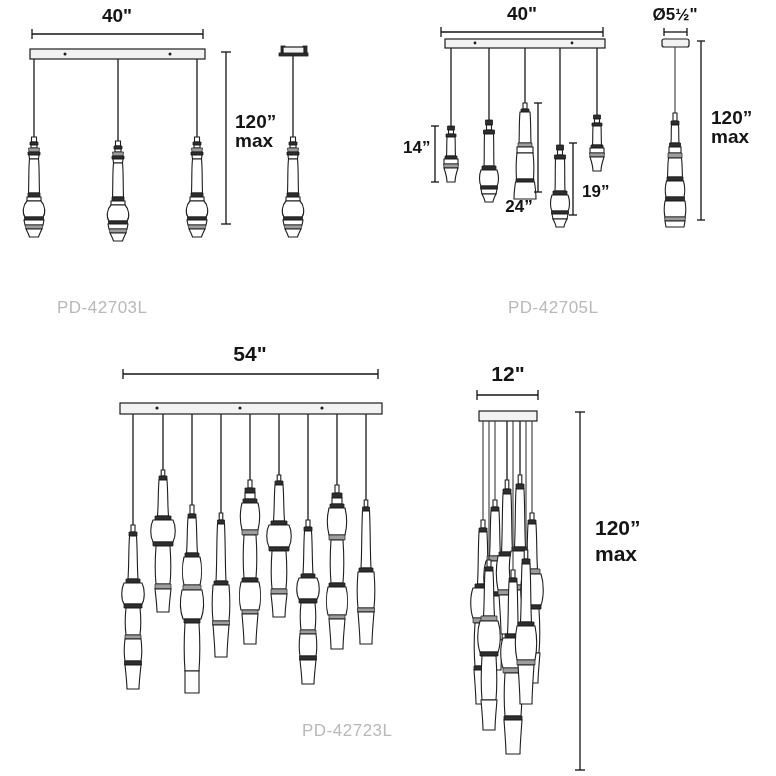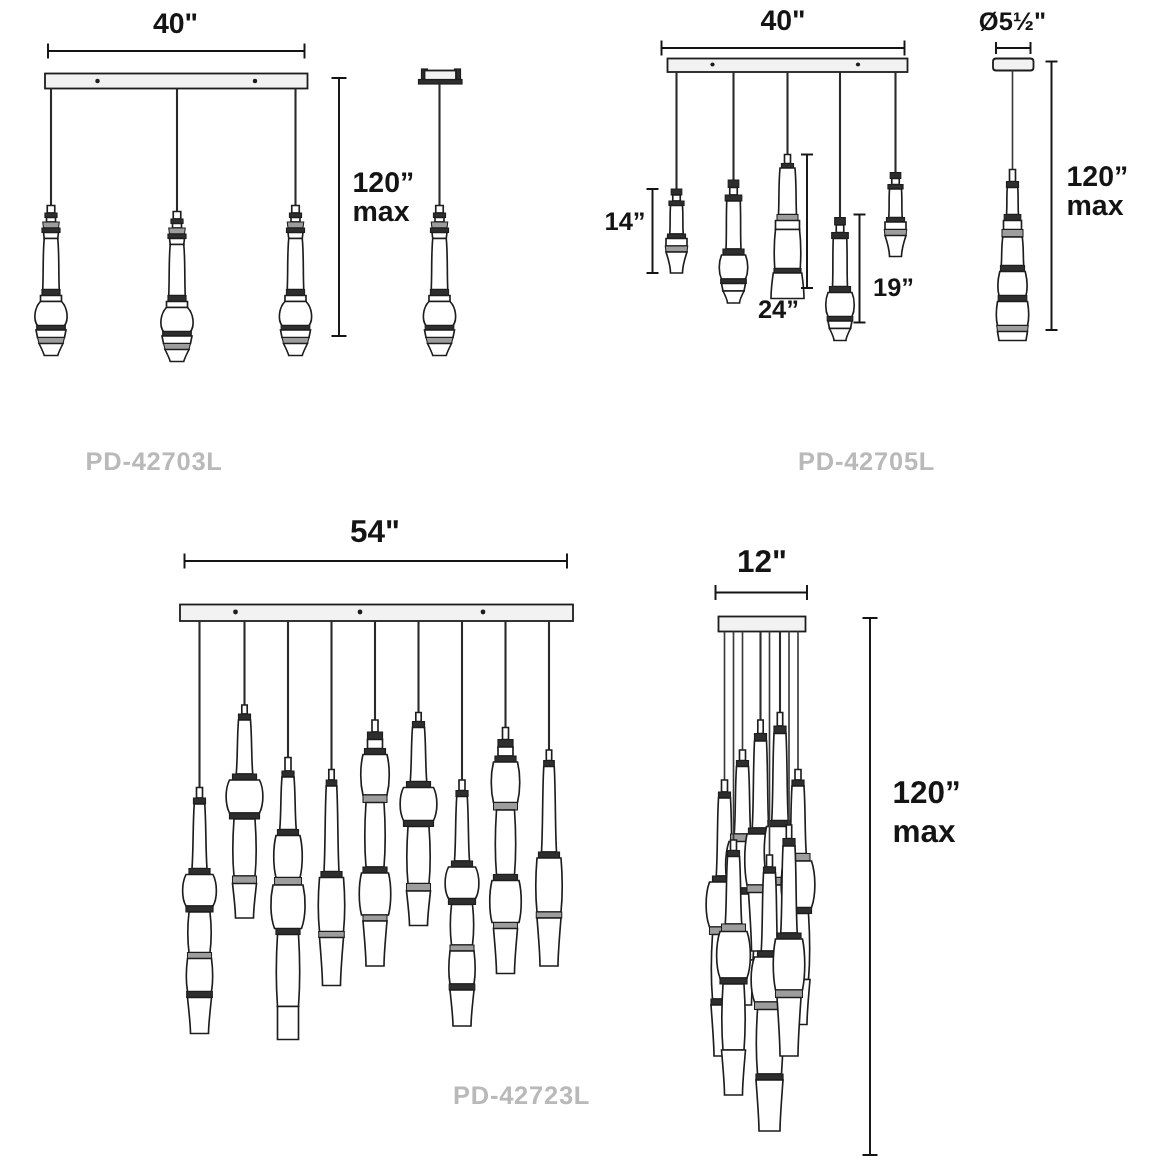--- a/index.html
+++ b/index.html
@@ -32,24 +32,24 @@
   #panel-bl { left: 0;   top: 345px; width: 420px; height: 431px; }
   #panel-br { left: 420px; top: 345px; width: 356px; height: 431px; }
 
   .model-label {
     position: absolute;
     font-size: 17px;
     letter-spacing: 0.5px;
     color: #b9b9b9;
     font-family: "Liberation Sans", "DejaVu Sans", sans-serif;
     white-space: nowrap;
-    font-weight: 700;
+    font-weight: 400;
   }
   #label-tl { left: 57px;  top: 298px; }
-  #label-tr { left: 532px; top: 298px; }
+  #label-tr { left: 508px; top: 298px; }
   #label-bl { left: 302px; top: 721px; }
 
   svg { display: block; overflow: visible; }
   .dimtext {
     font-family: "Liberation Sans", "DejaVu Sans", sans-serif;
     font-size: 19px;
     font-weight: 700;
     fill: #141414;
   }
   .dimtext.sm { font-size: 17px; }

